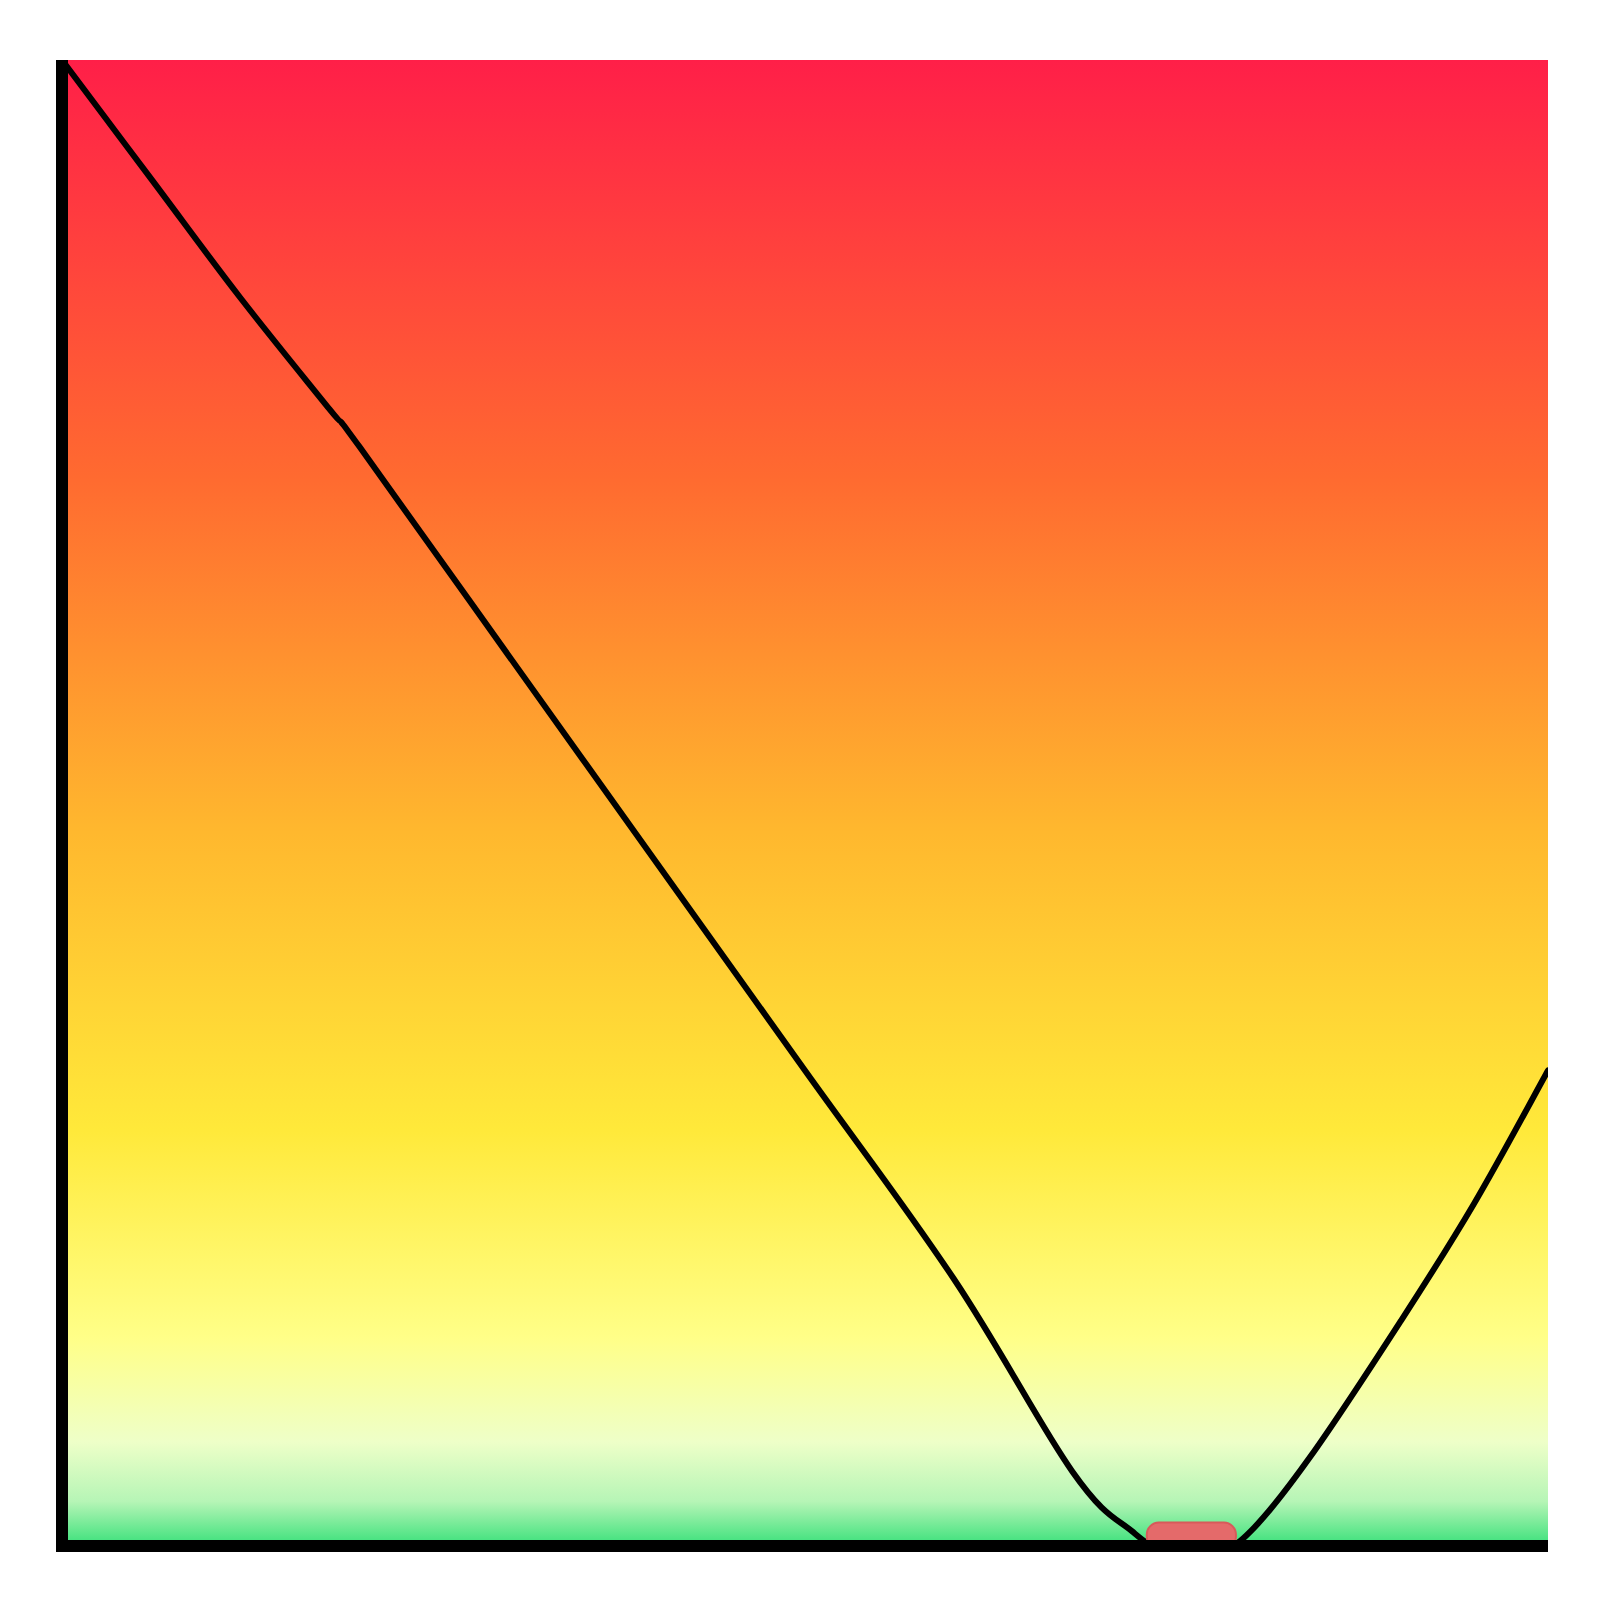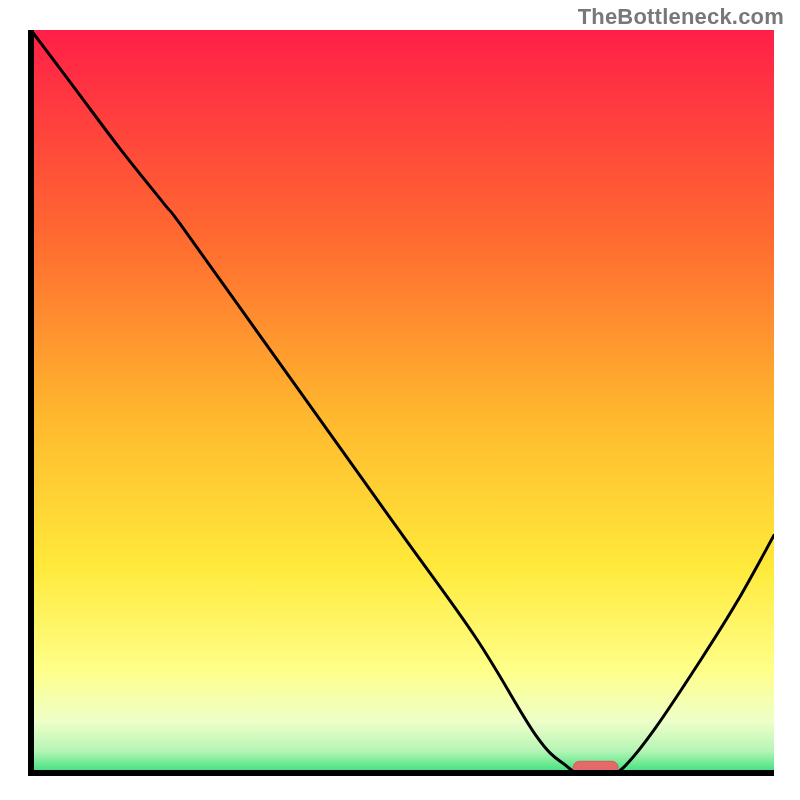--- a/index.html
+++ b/index.html
@@ -33,21 +33,20 @@
     height: 746px;
   }
   .plot svg {
     display: block;
   }
 </style>
 </head>
 <body>
 
 <div class="wrap">
-  <div class="watermark">TheBottleneck.com</div>
 
   <div class="plot">
     <svg id="chart-svg" width="746" height="746" viewBox="0 0 746 746">
       <defs>
         <linearGradient id="bg-grad" x1="0" y1="0" x2="0" y2="1">
           <stop id="g0" offset="0%" stop-color="#ff1f48"></stop>
           <stop id="g1" offset="28%" stop-color="#ff6a30"></stop>
           <stop id="g2" offset="52%" stop-color="#ffb82e"></stop>
           <stop id="g3" offset="72%" stop-color="#ffe93a"></stop>
           <stop id="g4" offset="86%" stop-color="#ffff88"></stop>

